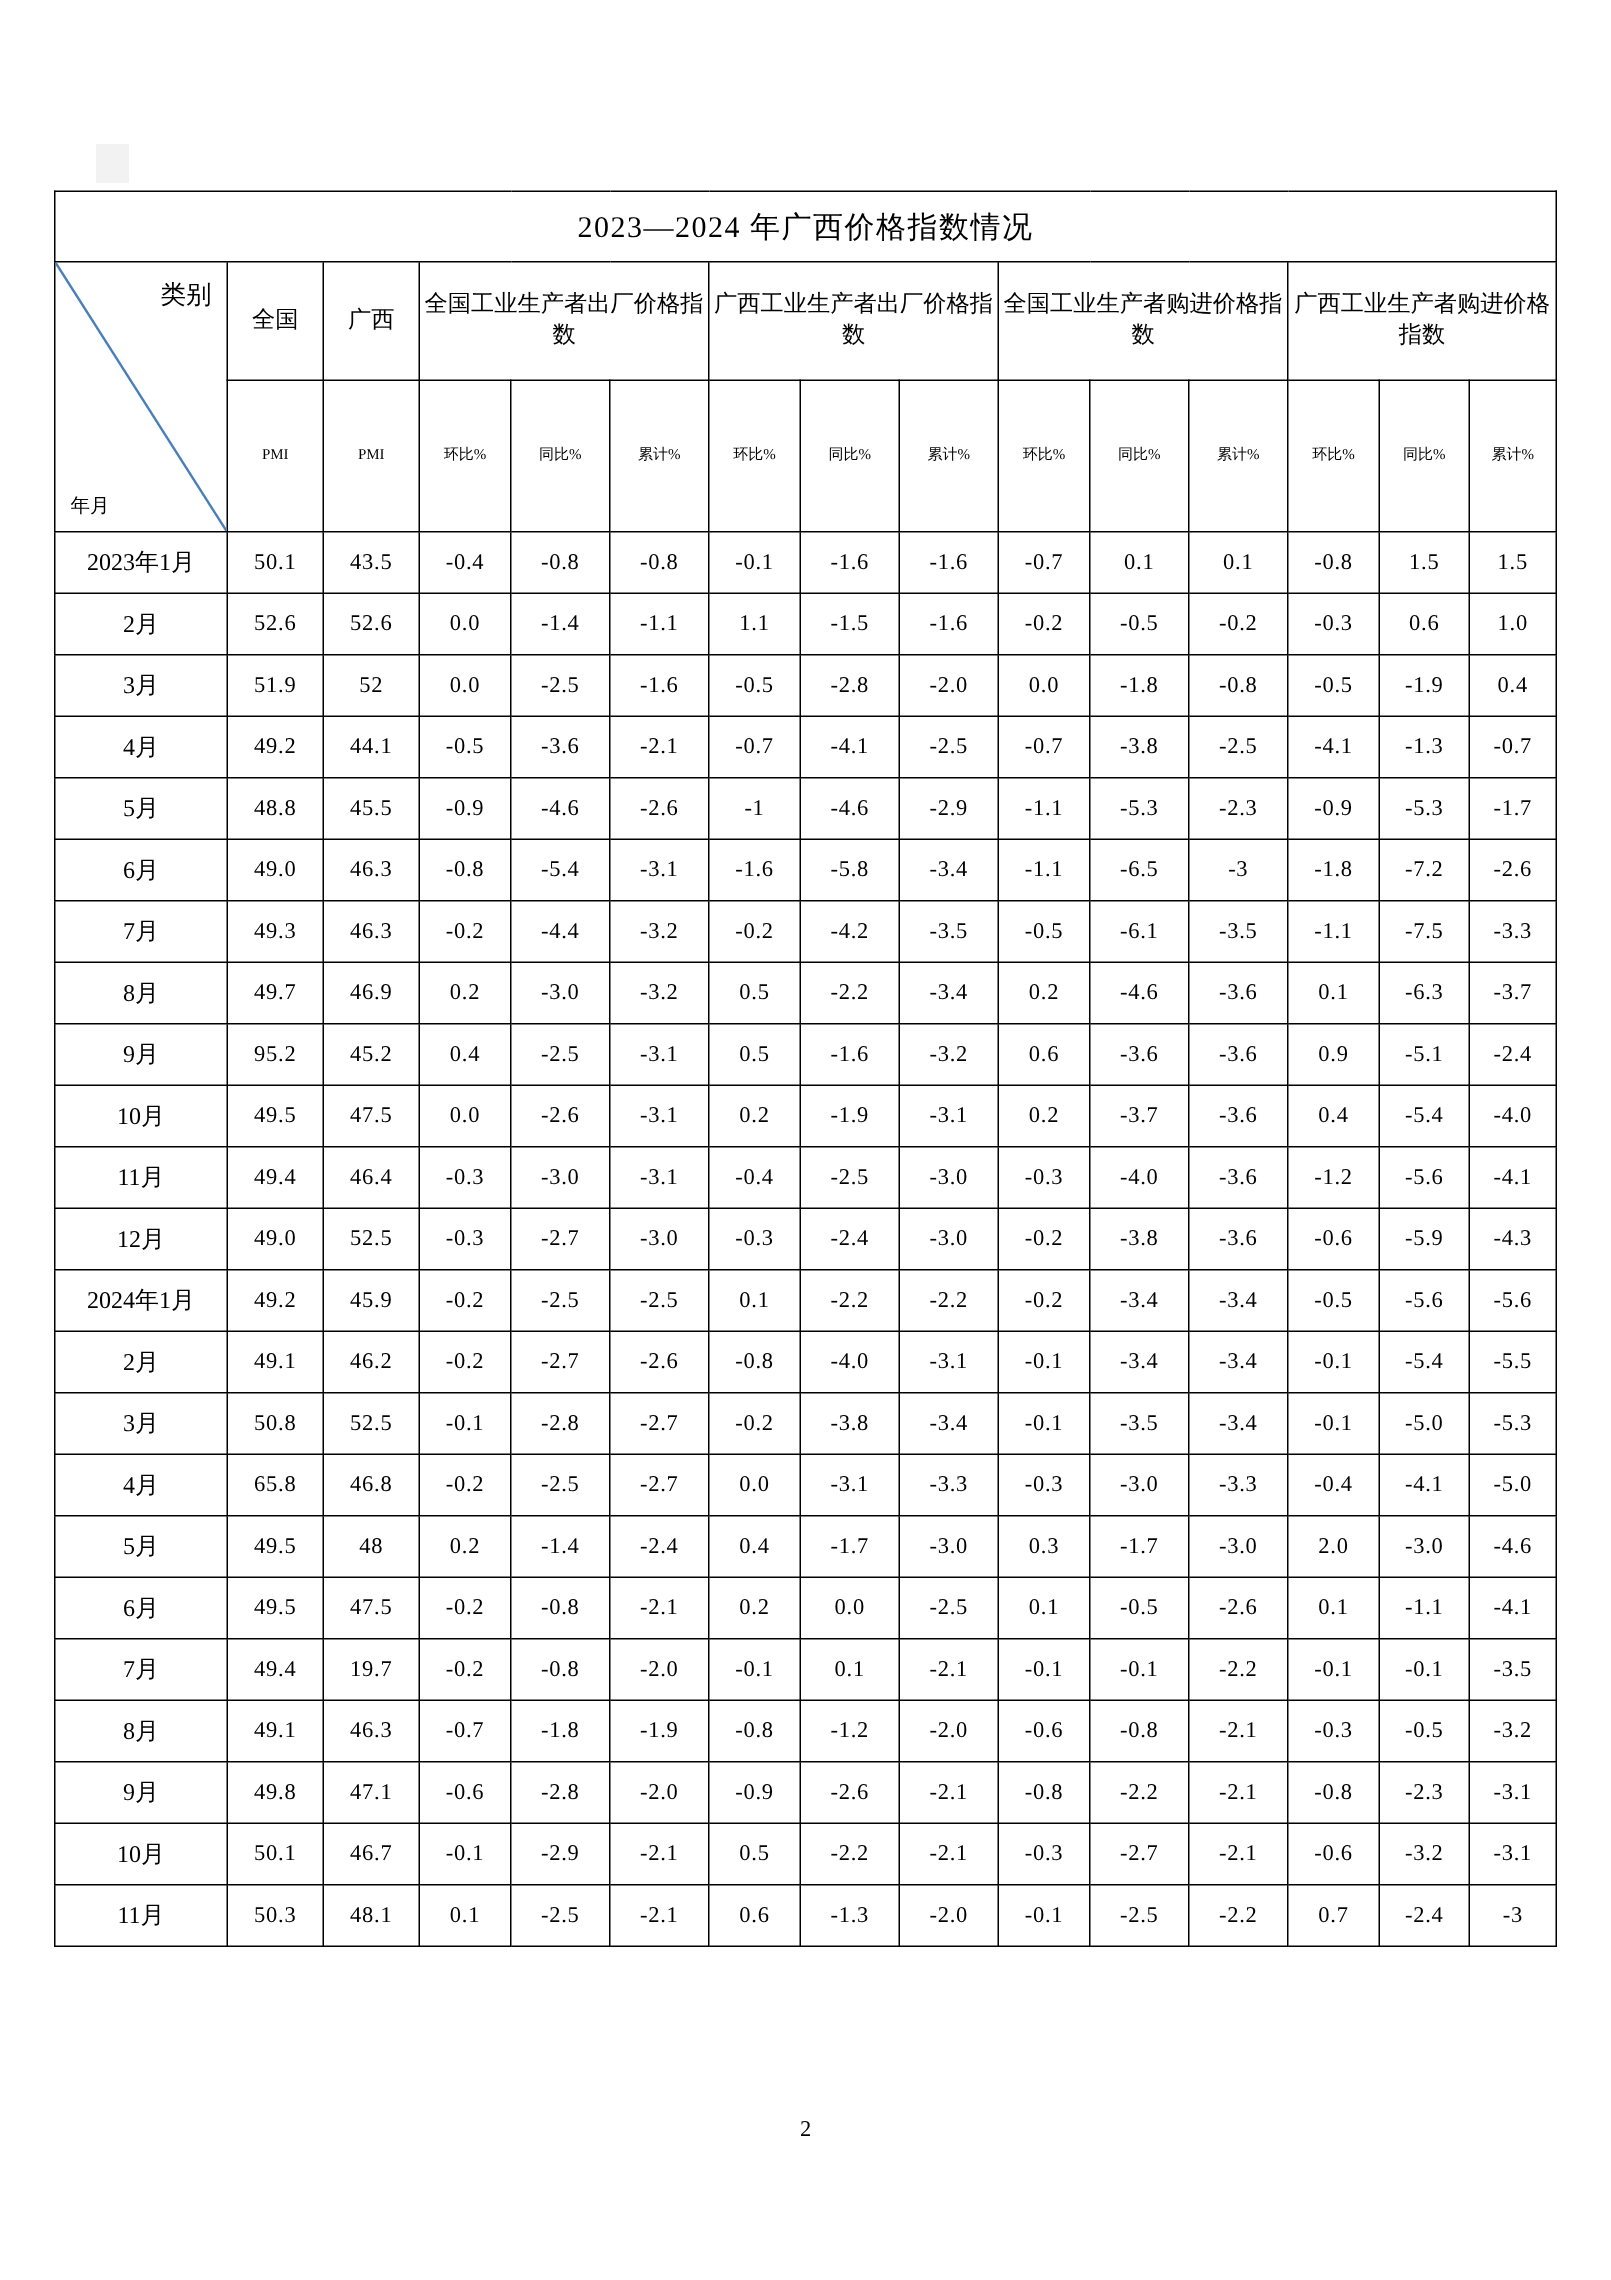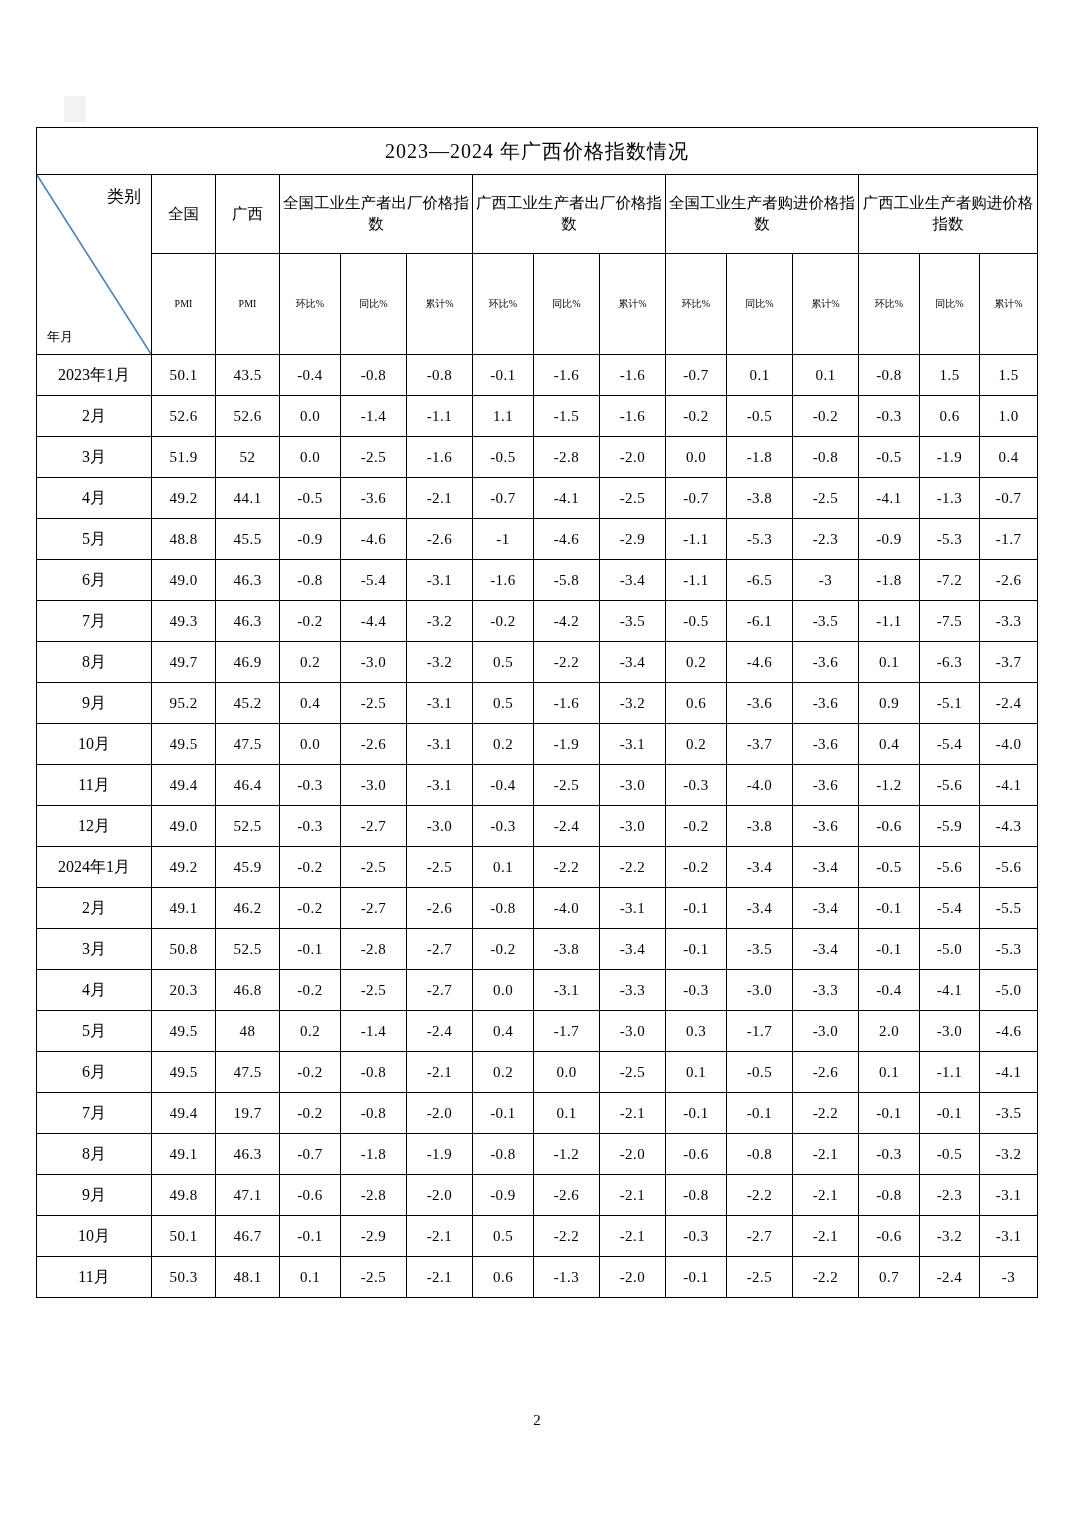--- a/index.html
+++ b/index.html
@@ -420,21 +420,21 @@
             <td class="num">-3.4</td>
             <td class="num">-0.1</td>
             <td class="num">-3.5</td>
             <td class="num">-3.4</td>
             <td class="num">-0.1</td>
             <td class="num">-5.0</td>
             <td class="num">-5.3</td>
           </tr>
           <tr>
             <td class="rowlabel">4月</td>
-            <td class="num">20.3</td>
+            <td class="num">65.8</td>
             <td class="num">46.8</td>
             <td class="num">-0.2</td>
             <td class="num">-2.5</td>
             <td class="num">-2.7</td>
             <td class="num">0.0</td>
             <td class="num">-3.1</td>
             <td class="num">-3.3</td>
             <td class="num">-0.3</td>
             <td class="num">-3.0</td>
             <td class="num">-3.3</td>

